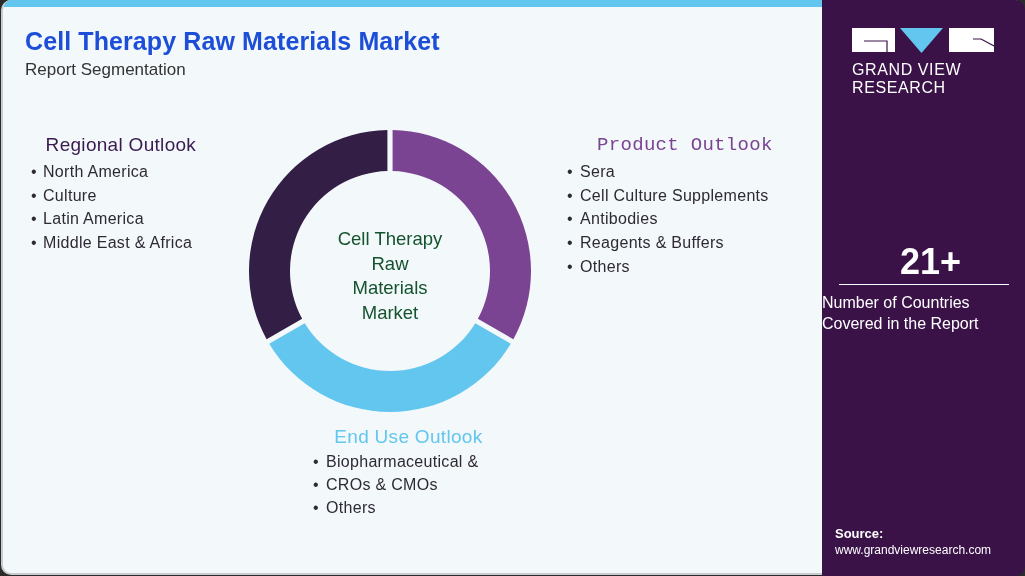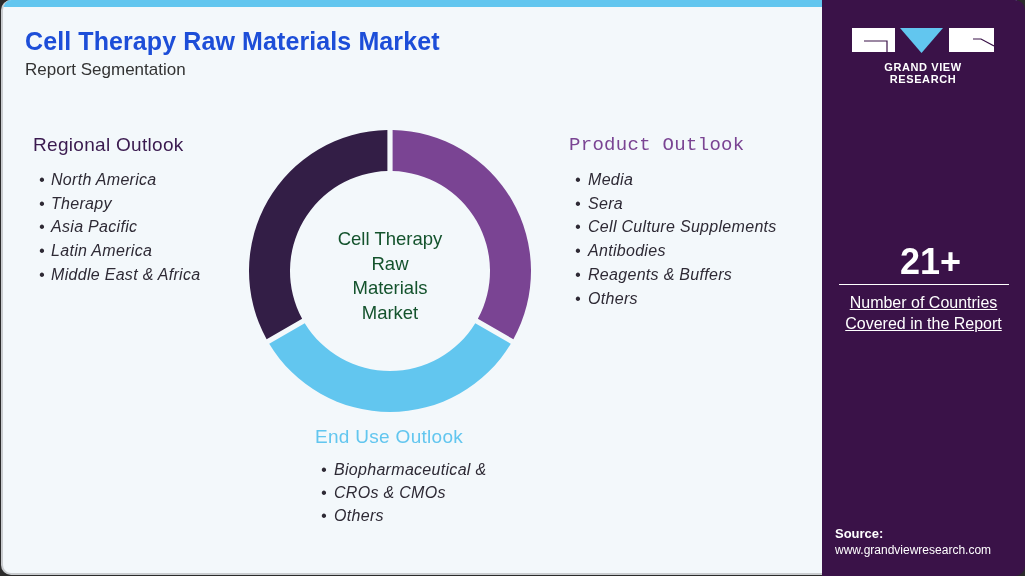--- a/index.html
+++ b/index.html
@@ -19,38 +19,38 @@
     position: absolute; left: 22px; top: 27px; margin: 0;
     font-size: 25px; font-weight: bold; color: #1d4ed8; letter-spacing: 0.1px;
   }
   .subtitle { position: absolute; left: 22px; top: 60px; font-size: 17px; color: #333; }
   .side-panel {
     position: absolute; left: 822px; top: 0; width: 203px; height: 576px;
     background: #3a1248; border-radius: 0 10px 10px 0;
   }
   .logo { position: absolute; left: 30px; top: 28px; width: 142px; height: 26px; }
   .logo-text {
-    position: absolute; left: 30px; top: 61px; width: 142px; text-align: center;
-    color: #fff; font-size: 11px; font-weight: bold; letter-spacing: 0.6px;
+    position: absolute; left: 30px; top: 61px; width: 142px; text-align: left;
+    color: #fff; font-size: 16px; font-weight: normal; letter-spacing: 0.6px;
   }
   .stat-value {
     position: absolute; left: 0; top: 241px; width: 217px; text-align: center;
     color: #fff; font-size: 36px; font-weight: bold;
   }
   .stat-divider { position: absolute; left: 17px; top: 284px; width: 170px; height: 1px; background: #fff; }
   .stat-label {
-    position: absolute; left: 0; top: 292px; width: 203px; text-align: center;
-    color: #fff; font-size: 16px; line-height: 21px; text-decoration: underline;
+    position: absolute; left: 0; top: 292px; width: 203px; 
+    color: #fff; font-size: 16px; line-height: 21px;
   }
   .source-label { position: absolute; left: 13px; top: 526px; color: #fff; font-size: 13px; font-weight: bold; }
   .source-url { position: absolute; left: 13px; top: 543px; color: #fff; font-size: 12px; }
 
   .section { position: absolute; }
-  .section h2 { margin: 0 0 4px 8px; font-size: 19px; font-weight: normal; letter-spacing: 0.3px; }
-  .section ul { list-style: none; margin: 12px; padding: 0; font-style: italic; }
+  .section h2 { margin: 0 0 4px 8px; font-size: 19px; font-weight: normal; letter-spacing: 0.3px; text-align: right; }
+  .section ul { list-style: none; margin: 4px; padding: 0; }
   .section li {
     font-size: 16px; color: #2e2a35; line-height: 23.7px; position: relative; padding-left: 14px;
     letter-spacing: 0.3px;
   }
   .section li::before { content: "\2022"; position: absolute; left: 2px; top: 0; }
   .regional { left: 22px; top: 134px; }
   .regional h2 { color: #3a1a4f; }
   .product { left: 558px; top: 134px; }
   .product h2 { color: #7a4493; font-family: Liberation Mono, monospace; }
   .product li { padding-left: 15px; }
@@ -70,31 +70,29 @@
 <div class="card">
   <div class="top-strip"></div>
 
   <h1 class="title">Cell Therapy Raw Materials Market</h1>
   <div class="subtitle">Report Segmentation</div>
 
   <div class="section regional">
     <h2>Regional Outlook</h2>
     <ul>
       <li>North America</li>
-      <li>Therapy</li>
-      <li>Asia Pacific</li>
+      <li>Culture</li>
       <li>Latin America</li>
       <li>Middle East &amp; Africa</li>
     </ul>
   </div>
 
   <div class="section product">
     <h2>Product Outlook</h2>
     <ul>
-      <li>Media</li>
       <li>Sera</li>
       <li>Cell Culture Supplements</li>
       <li>Antibodies</li>
       <li>Reagents &amp; Buffers</li>
       <li>Others</li>
     </ul>
   </div>
 
   <div class="section enduse">
     <h2>End Use Outlook</h2>

